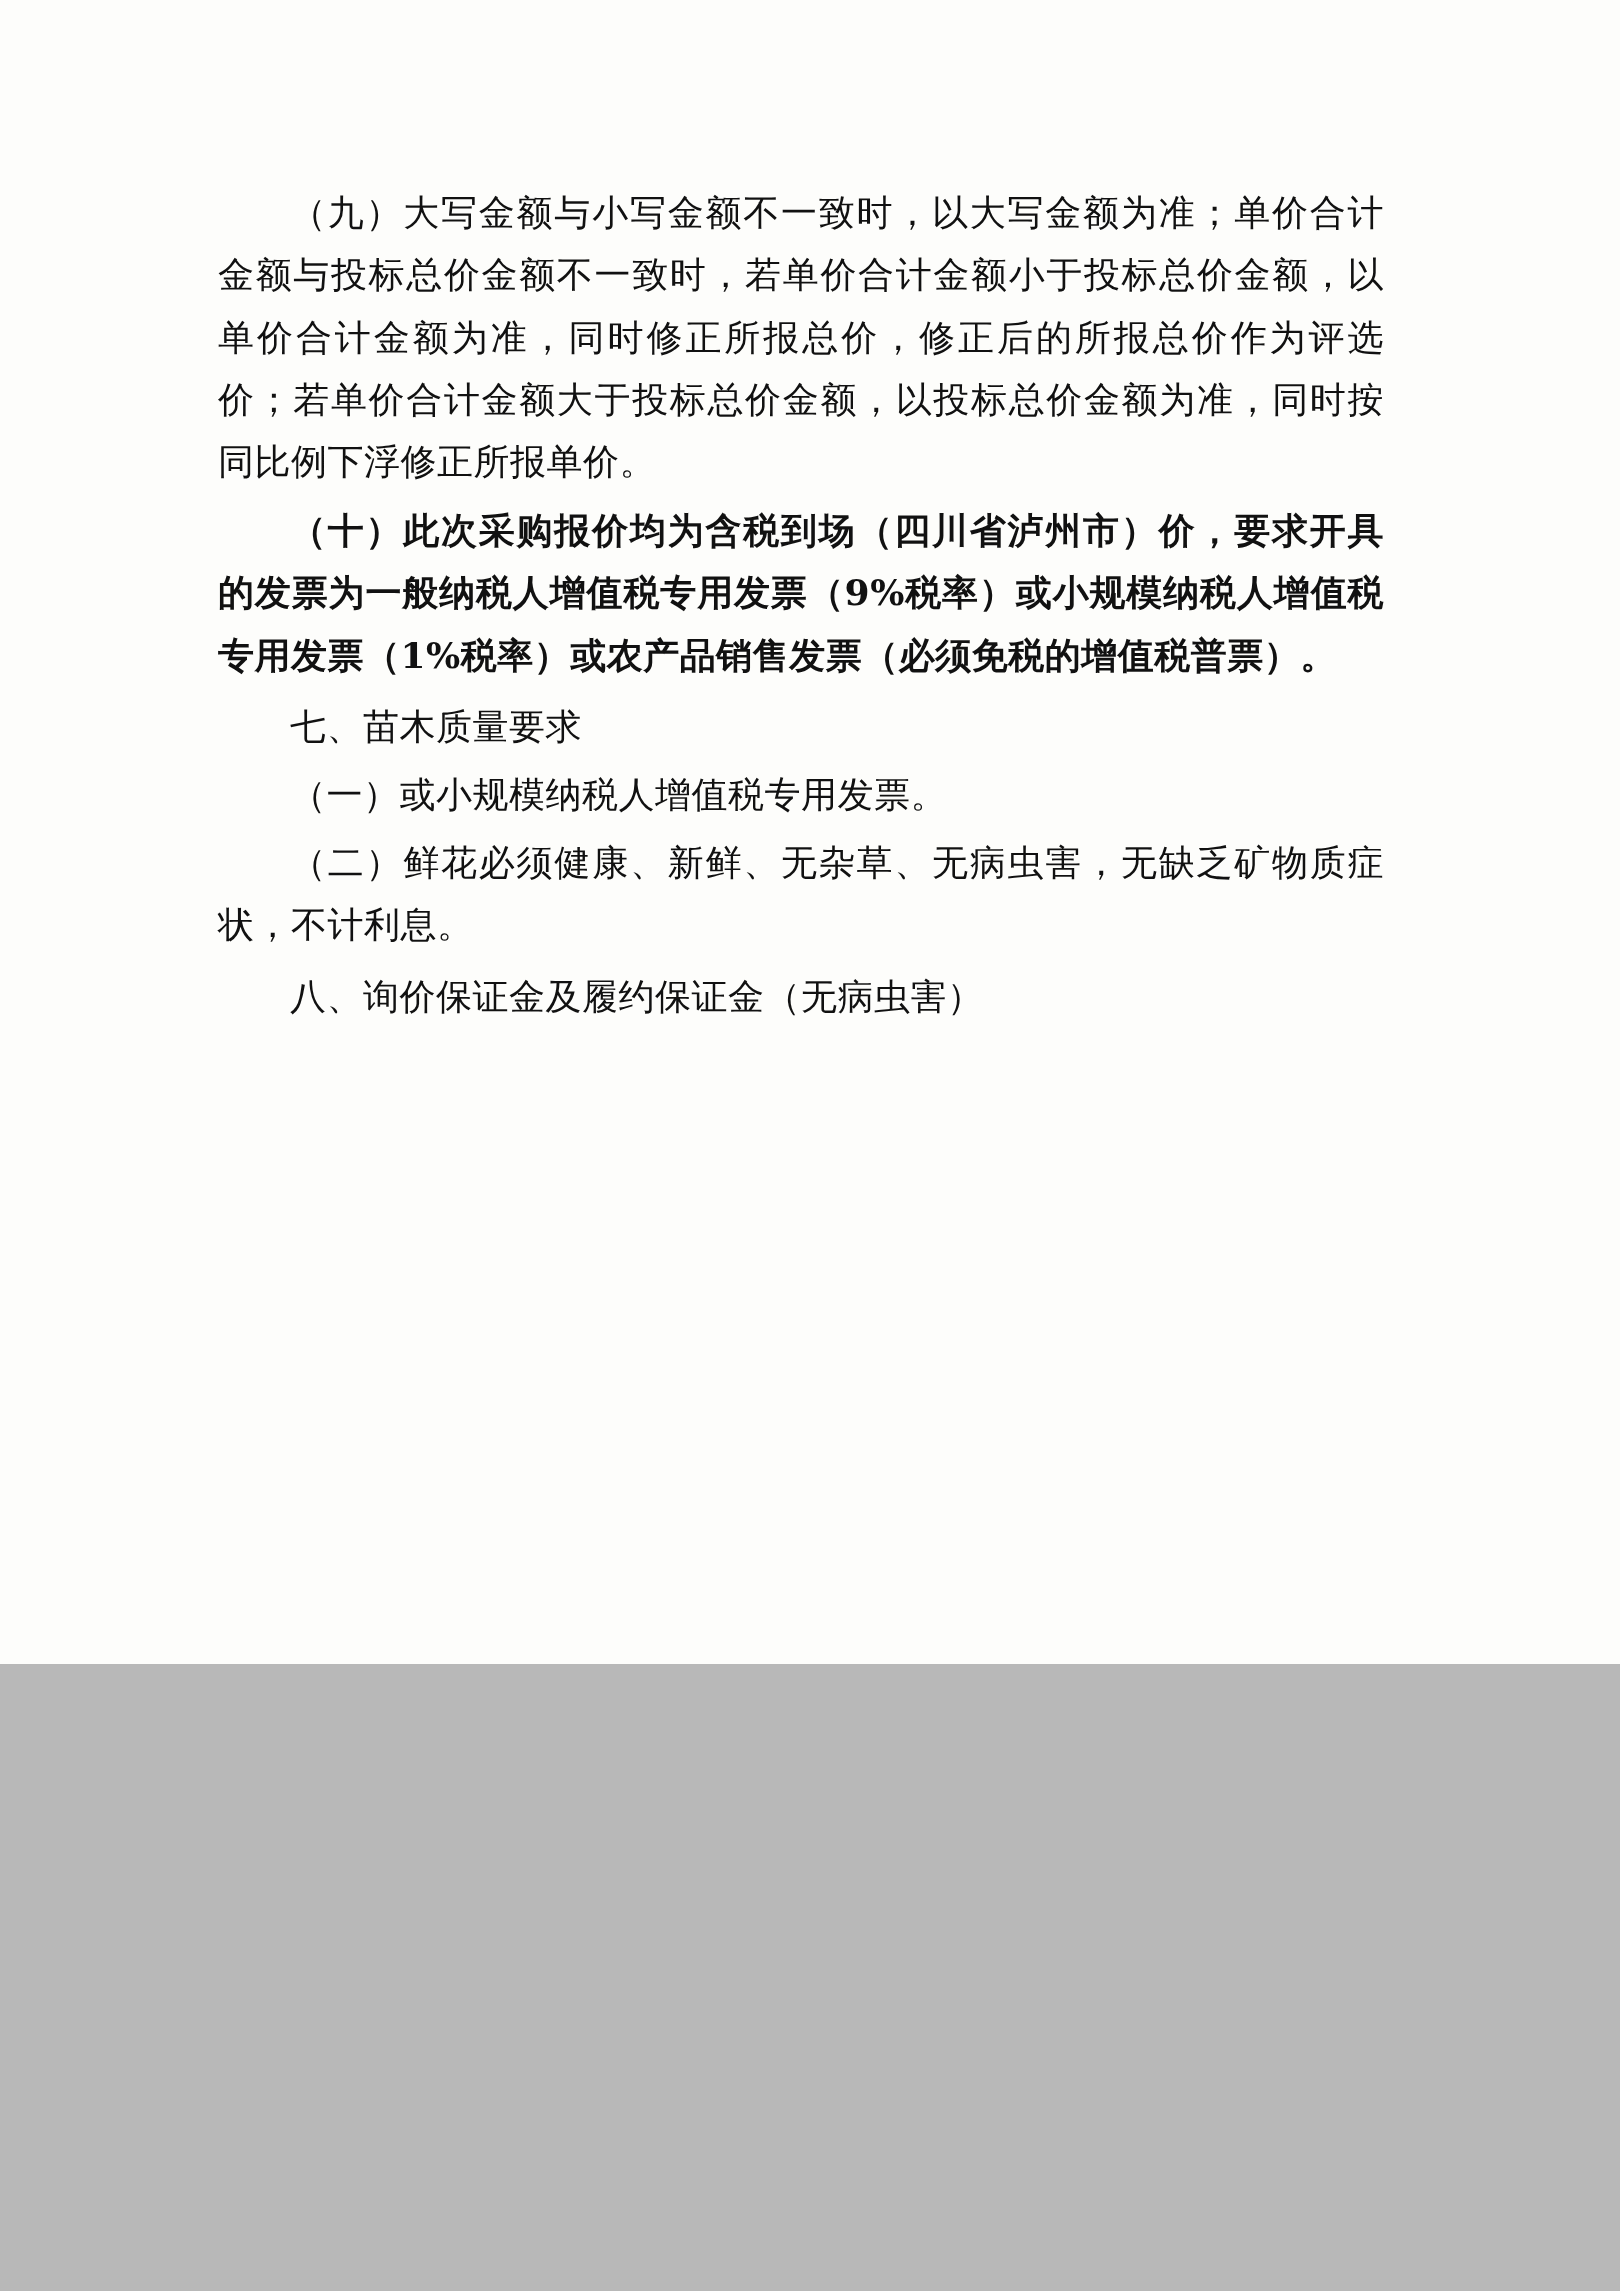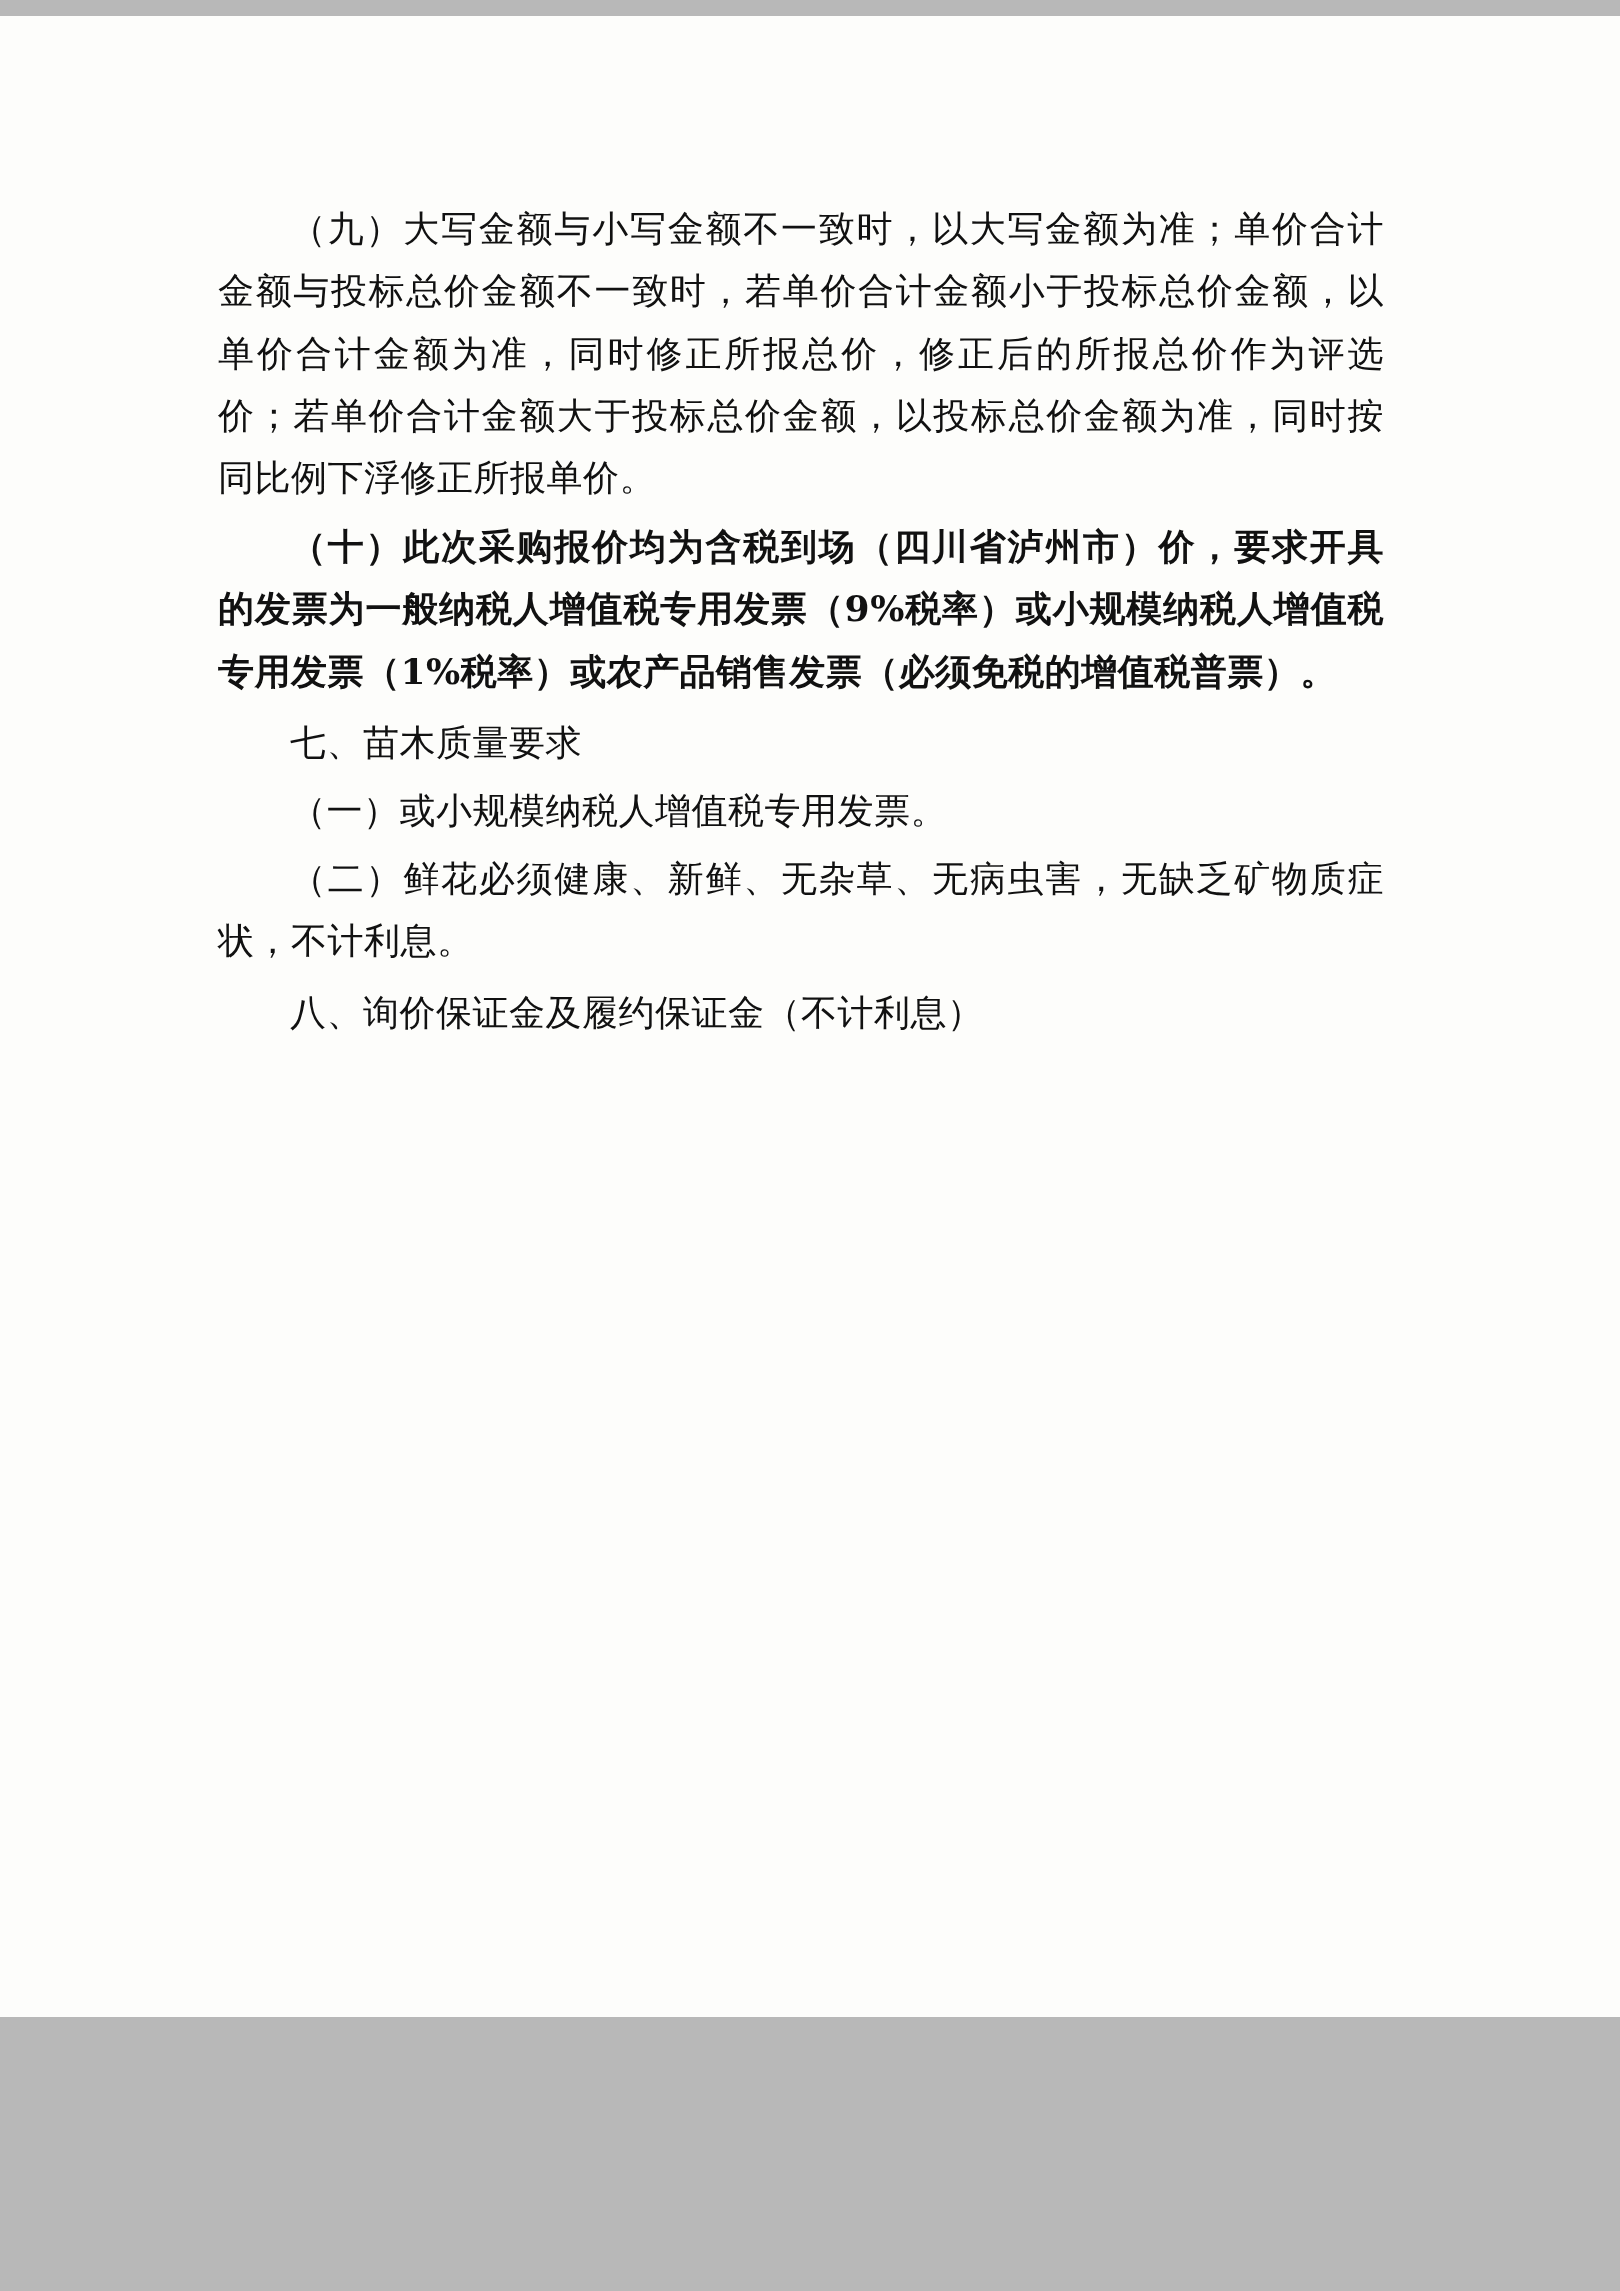--- a/index.html
+++ b/index.html
@@ -2,24 +2,24 @@
 <html><head>
 <meta charset="utf-8">
 <style>
   html, body {
     margin: 0;
     padding: 0;
     background: #b8b8b8;
   }
   .page {
     width: 1620px;
-    height: 2001px;
+    height: 1664px;
     background: #fdfdfb;
     position: relative;
-    margin: 16px auto;
+    margin: 0 auto;
     box-sizing: border-box;
     overflow: hidden;
   }
   .content {
     position: absolute;
     left: 218px;
     top: 182px;
     width: 1166px;
   }
   p {
@@ -66,21 +66,21 @@
 
     <p class="indent bold gap-sm">（十）此次采购报价均为含税到场（四川省泸州市）价，要求开具的发票为一般纳税人增值税专用发票（9%税率）或小规模纳税人增值税专用发票（1%税率）或农产品销售发票（必须免税的增值税普票）。</p>
 
     <p class="heading gap-md">七、苗木质量要求</p>
 
     <p class="indent gap-sm">（一）或小规模纳税人增值税专用发票。</p>
 
     <p class="indent gap-sm">（二）鲜花必须健康、新鲜、无杂草、无病虫害，无缺乏矿物质症状，不计利息。</p>
 
 
-    <p class="heading gap-md">八、询价保证金及履约保证金（不计利息）</p>
+    <p class="heading gap-md">八、询价保证金及履约保证金（无病虫害）</p>
 
 
 
   </div>
 
   <div class="page-number">4</div>
 </div>
 
 
 </body></html>

